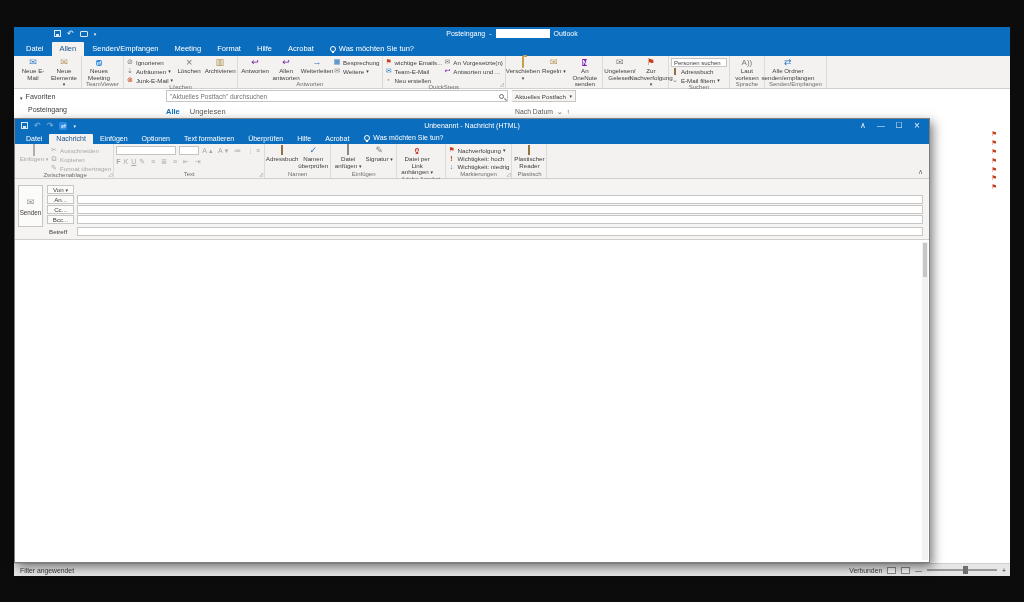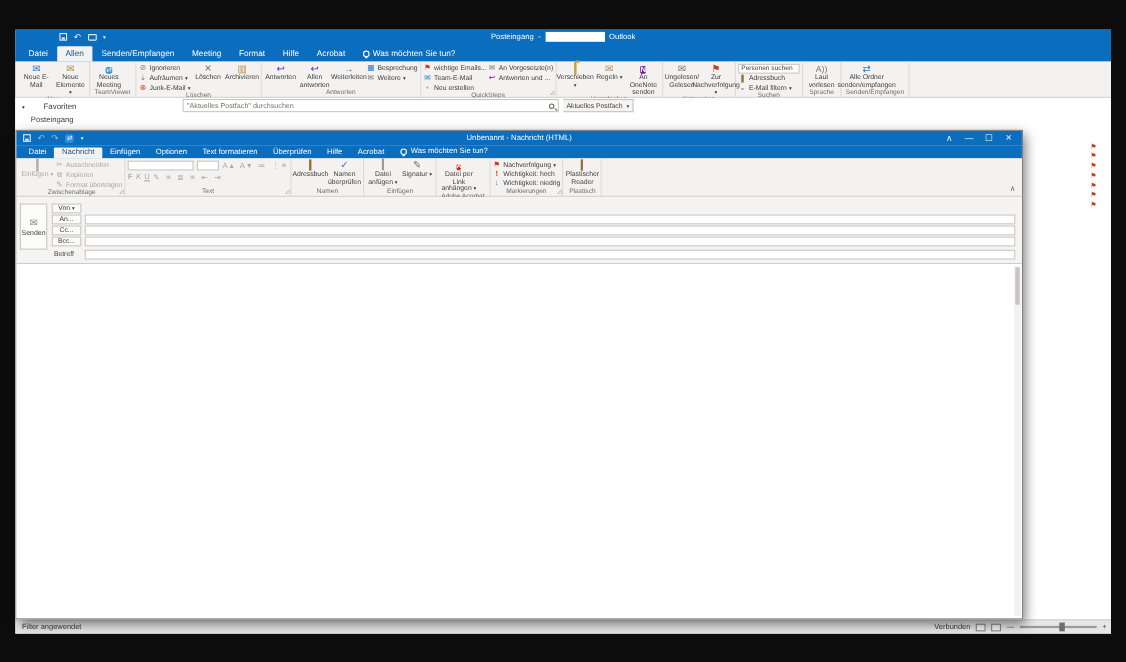--- a/index.html
+++ b/index.html
@@ -67,21 +67,21 @@
   .ribbon-collapse { position:absolute; right:6px; bottom:2px; font-size:7px; color:#6e6e6e; }
   .searchbox-mini { width:56px; height:9px; border:1px solid #c8c6c4; background:#fff; font-size:6px; color:#3f3d3b; padding-left:2px; line-height:8px; }
   
   .fontbox { width:60px; height:9px; border:1px solid #c6c4c2; background:#fff; }
   .sizebox { width:20px; height:9px; border:1px solid #c6c4c2; background:#fff; }
   .tg-row { display:flex; align-items:center; gap:3px; height:11px; font-size:7px; }
   .tg-glyphs { letter-spacing:2px; font-size:7px; }
   
   .mw-body { position:relative; height:474px; background:#fff; }
   .nav-pane { position:absolute; left:0; top:0; width:150px; bottom:0; background:#fff; font-size:7px; color:#3f3d3b; }
-  .nav-fav { display:flex; align-items:flex-end; gap:17px; padding:3px 0 0 6px; font-size:7.2px; }
+  .nav-fav { display:flex; align-items:flex-end; gap:3px; padding:3px 0 0 6px; font-size:7.2px; }
   .nav-item { padding:5px 0 0 14px; }
   .searchbar { position:absolute; left:152px; top:1px; width:342px; height:12px; border:1px solid #c8c6c4; background:#fff; display:flex; align-items:center; font-size:6.5px; color:#767472; padding:0 3px; }
   .searchbar .ph { flex:1; }
   .ic-magnifier { width:5px; height:5px; border:1px solid #6e6c6a; border-radius:50%; position:relative; }
   .ic-magnifier::after { content:""; position:absolute; left:4px; top:4px; width:3px; height:1px; background:#6e6c6a; transform:rotate(45deg); }
   .scopebox { position:absolute; left:498px; top:1px; width:64px; height:12px; border:1px solid #c8c6c4; border-left:none; background:#f5f4f3; display:flex; align-items:center; justify-content:space-between; font-size:6.2px; color:#3f3d3b; padding:0 3px; }
   .filterrow { position:absolute; left:152px; top:16px; width:410px; height:13px; display:flex; align-items:center; font-size:7.5px; gap:10px; }
   .f-all { color:#0a6dbe; font-weight:bold; }
   .f-unread { color:#5a5856; }
   .sortrow { position:absolute; right:6px; display:flex; align-items:center; gap:4px; color:#5a5856; font-size:6.8px; }
@@ -340,20 +340,29 @@
 
       <div class="searchbar">
         <span class="ph">"Aktuelles Postfach" durchsuchen</span>
         <span class="ic-magnifier"></span>
       </div>
       <div class="scopebox">
         <span>Aktuelles Postfach</span>
         <span class="caret">▾</span>
       </div>
 
+      <div class="filterrow">
+        <span class="f-all">Alle</span>
+        <span class="f-unread">Ungelesen</span>
+        <span class="sortrow">
+          <span>Nach Datum</span>
+          <span>⌄</span>
+          <span>↑</span>
+        </span>
+      </div>
 
       <div class="flag-sliver">
         <span>⚑</span>
         <span>⚑</span>
         <span>⚑</span>
         <span>⚑</span>
         <span>⚑</span>
         <span>⚑</span>
         <span>⚑</span>
       </div>

